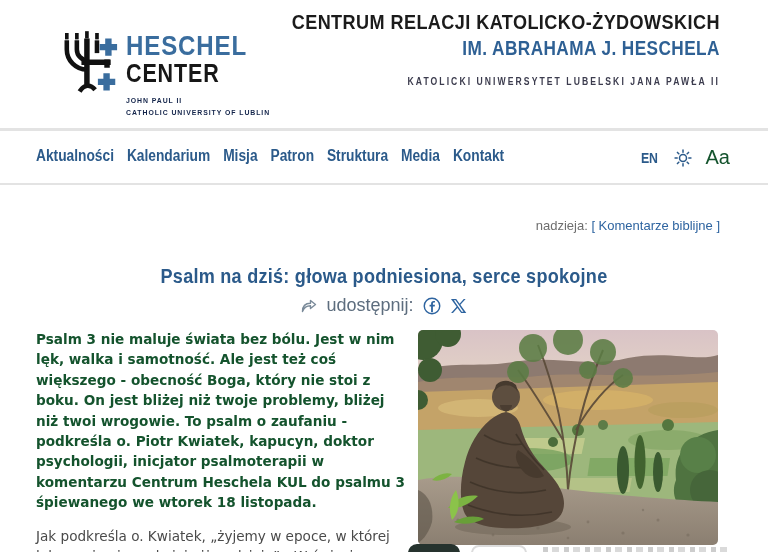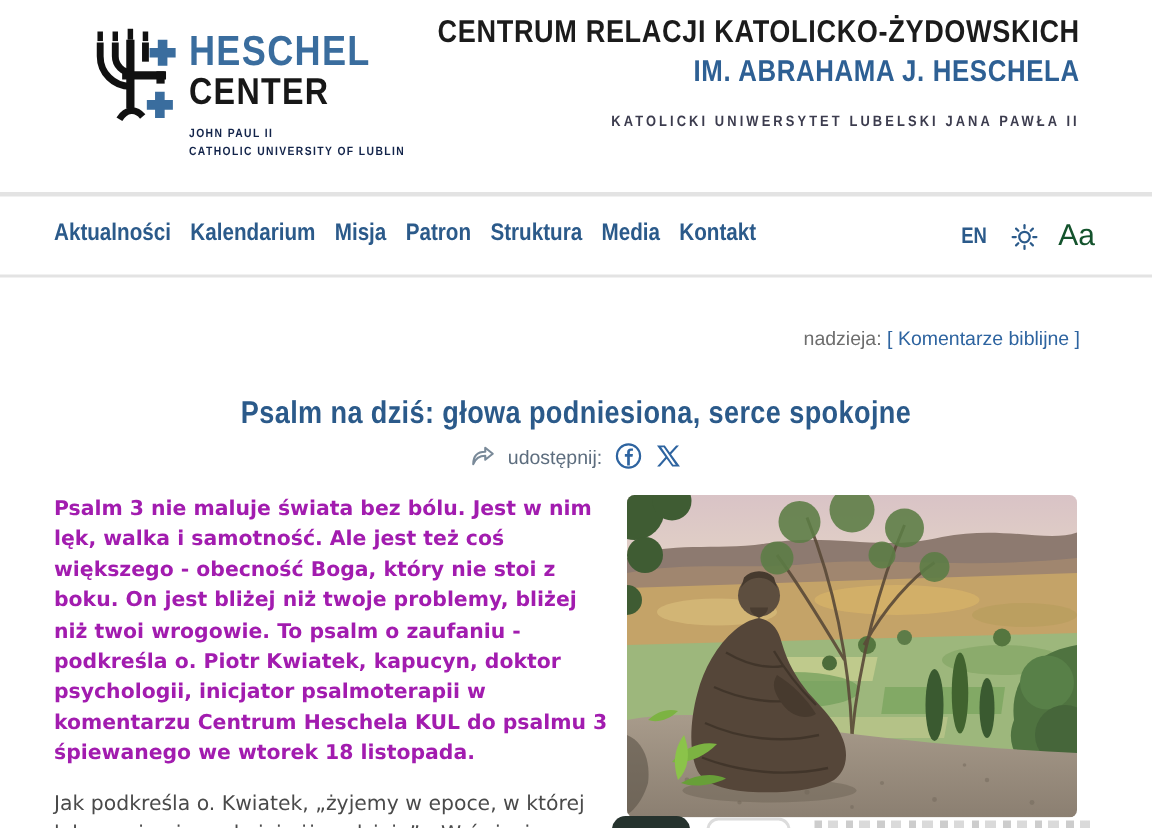--- a/index.html
+++ b/index.html
@@ -3,21 +3,21 @@
 <meta charset="utf-8">
 <style>
   * { margin:0; padding:0; box-sizing:border-box; }
   html,body { background:#ffffff; }
   .frame {
     position:relative; width:768px; height:552px; overflow:hidden;
     background:#ffffff; font-family:"Liberation Sans", sans-serif;
   }
 
   
-  .logo { position:absolute; left:54px; top:12px; display:flex; align-items:flex-start; cursor:pointer; }
+  .logo { position:absolute; left:54px; top:24px; display:flex; align-items:flex-start; cursor:pointer; }
   .logo-mark { width:64px; height:82px; }
   .logo-text { margin-left:8px; transform:scaleX(0.86); transform-origin:0 0; }
   .logo-name1 { font-size:28px; font-weight:bold; color:#3a6d9e; letter-spacing:1px; line-height:1.0; margin-top:8px;}
   .logo-name2 { font-size:25px; font-weight:bold; color:#171717; letter-spacing:1px; line-height:1.05; }
   .logo-sub { margin-top:9px; font-size:8px; font-weight:bold; color:#13244a; letter-spacing:1.1px; line-height:1.5; }
 
   .header-right { position:absolute; right:48px; top:10px; text-align:right; transform:scaleX(0.86); transform-origin:100% 0; }
   .hr-line1 { font-size:21px; font-weight:bold; color:#1b1b1b; letter-spacing:0.5px; }
   .hr-line2 { font-size:20px; font-weight:bold; color:#2e6094; letter-spacing:0.5px; margin-top:3px; }
   .hr-line3 { font-size:10px; font-weight:bold; color:#3c3c4e; letter-spacing:2.4px; margin-top:16px; }
@@ -34,28 +34,28 @@
   .sun { width:20px; height:20px; cursor:pointer; }
   .fontsize { font-size:20px; color:#14532d; cursor:pointer; }
 
   
   .category-row { position:absolute; right:48px; top:218px; font-size:13px; color:#6e6e6e; }
   .category-link { color:#2e64a0; cursor:pointer;margin-top:34px; }
 
   .article-title { position:absolute; left:0; top:264px; width:768px; text-align:center;
     font-size:21px; font-weight:bold; color:#2b5a8a; transform:scaleX(0.86); letter-spacing:0.3px; }
   .share-row { position:absolute; left:0; top:295px; width:768px; display:flex; justify-content:center;
-    align-items:center; gap:9px; font-size:13px; color:#5d6d7e; }
+    align-items:center; gap:9px; font-size:18px; color:#5d6d7e; }
   .share-icon svg { display:block; }
   .soc { cursor:pointer; }
 
   
   .body-col { position:absolute; left:36px; top:329px; width:374px;
     font-family:"DejaVu Sans", sans-serif; font-size:13.6px; line-height:1.5; color:#4a4a4a; }
-  .body-col .lead { font-weight:bold; color:#a21caf; }
+  .body-col .lead { font-weight:bold; color:#14532d; }
   .body-col p + p { margin-top:13px; }
 
   
   .photo { position:absolute; left:418px; top:330px; width:300px; height:215px;
     border-radius:5px; overflow:hidden; }
   .photo svg { display:block; }
 
   
   .cut-pill-dark { position:absolute; left:408px; top:544px; width:52px; height:18px;
     border-radius:10px; background:#26332e; cursor:pointer; }

